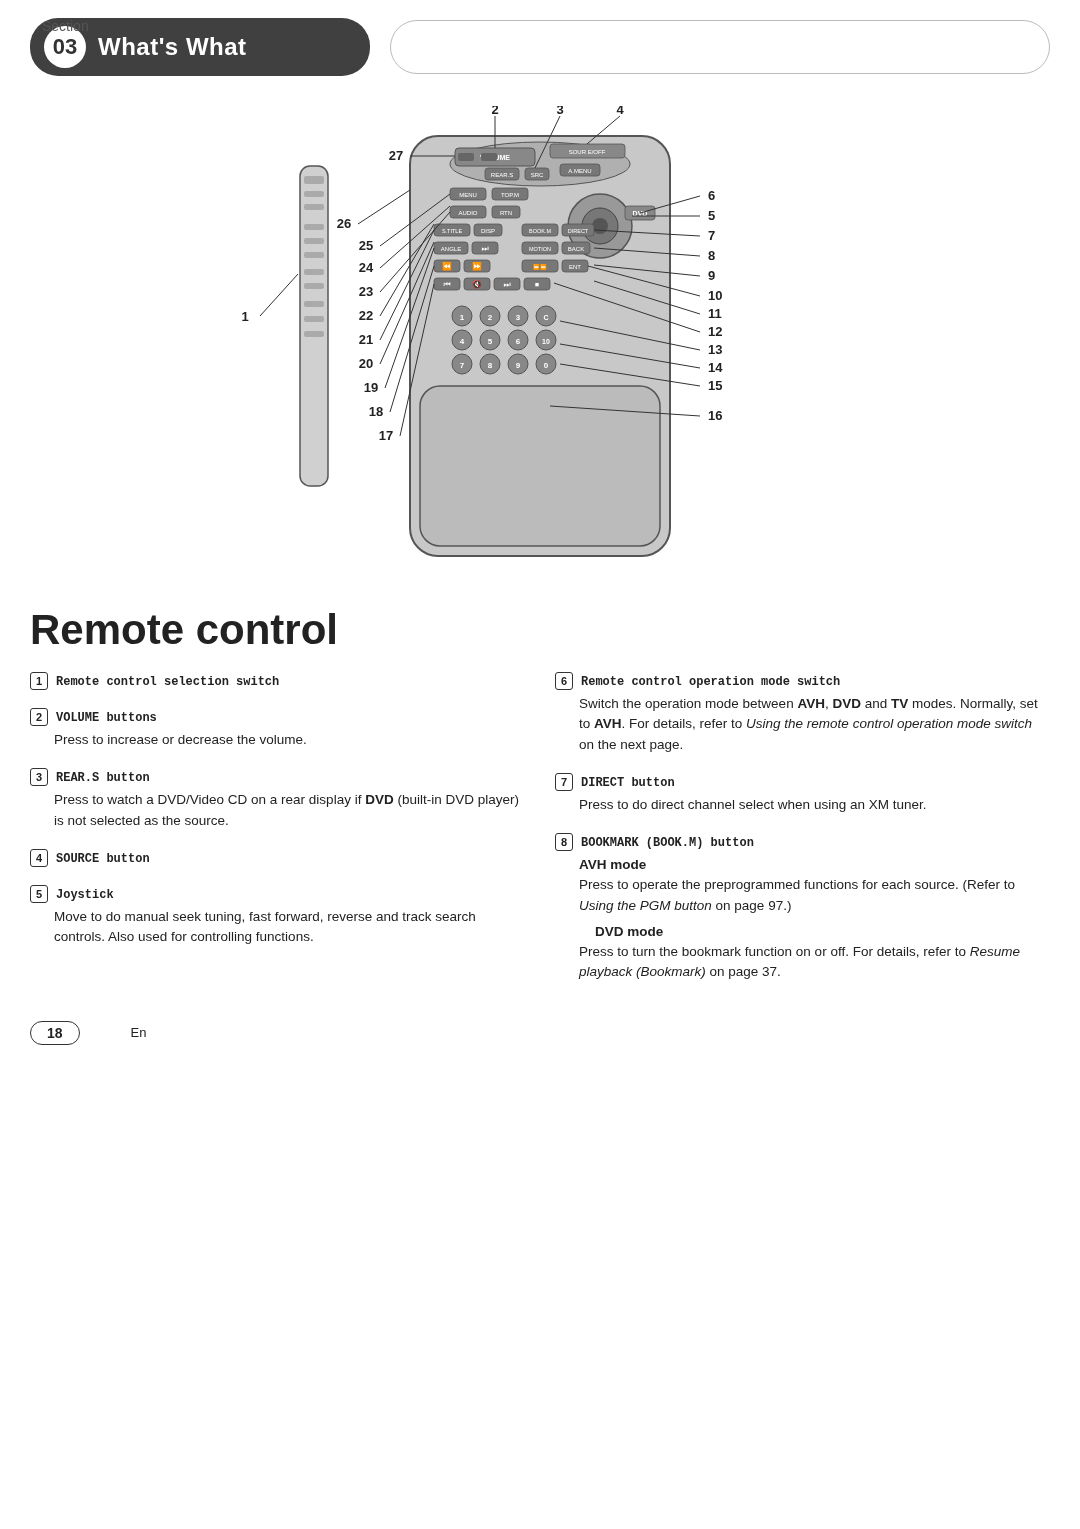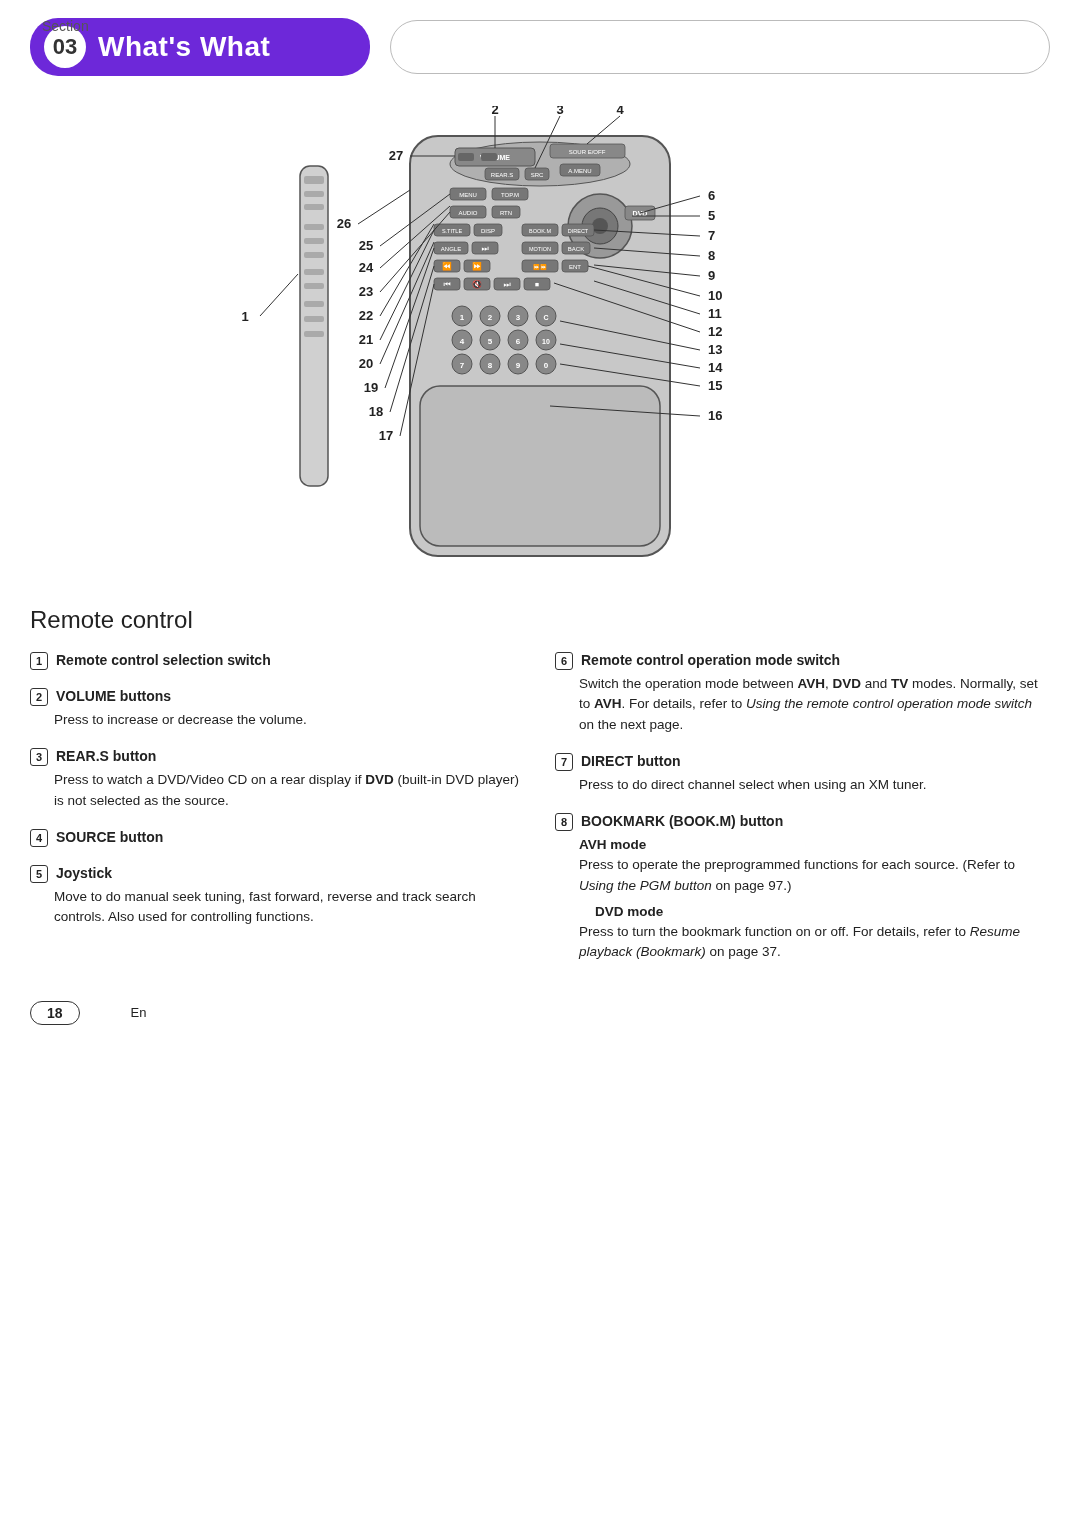--- a/index.html
+++ b/index.html
@@ -16,41 +16,41 @@
     
     .header {
       display: flex;
       align-items: center;
       padding: 18px 30px 0 30px;
       gap: 20px;
     }
     .section-badge {
       display: flex;
       align-items: center;
-      background: #6d28d9;
+      background: #404040;
       border-radius: 28px;
       padding: 8px 28px 8px 14px;
       gap: 12px;
       min-width: 340px;
     }
     .section-number {
       background: #fff;
       color: #333;
       font-weight: bold;
       font-size: 22px;
       border-radius: 50%;
       width: 42px;
       height: 42px;
       display: flex;
       align-items: center;
       justify-content: center;
     }
     .section-title {
       color: #fff;
-      font-size: 28px;
+      font-size: 24px;
       font-weight: bold;
       letter-spacing: 0.5px;
     }
     .section-label {
       font-size: 14px;
       color: #555;
       position: absolute;
       top: 18px;
       left: 42px;
     }
@@ -66,22 +66,22 @@
       display: flex;
       justify-content: center;
       align-items: flex-start;
       padding: 30px 30px 10px 30px;
       position: relative;
       height: 520px;
     }
 
     
     .remote-control-title {
-      font-size: 24px;
-      font-weight: normal;
+      font-size: 42px;
+      font-weight: bold;
       padding: 10px 40px 18px 30px;
     }
 
     
     .content-area {
       display: flex;
       padding: 0 30px;
       gap: 30px;
     }
     .col {
@@ -104,21 +104,22 @@
       height: 18px;
       border: 1.5px solid #333;
       border-radius: 3px;
       font-size: 11px;
       font-weight: bold;
       flex-shrink: 0;
       margin-right: 2px;
     }
     .entry-label {
       font-weight: bold;
-      font-size: 14px;
+      font-size: 12px;
+      font-family: Liberation Mono, monospace;
     }
     .entry-body {
       font-size: 13.5px;
       line-height: 1.5;
       padding-left: 24px;
     }
     .entry-body em {
       font-style: italic;
     }
     .entry-body strong {

